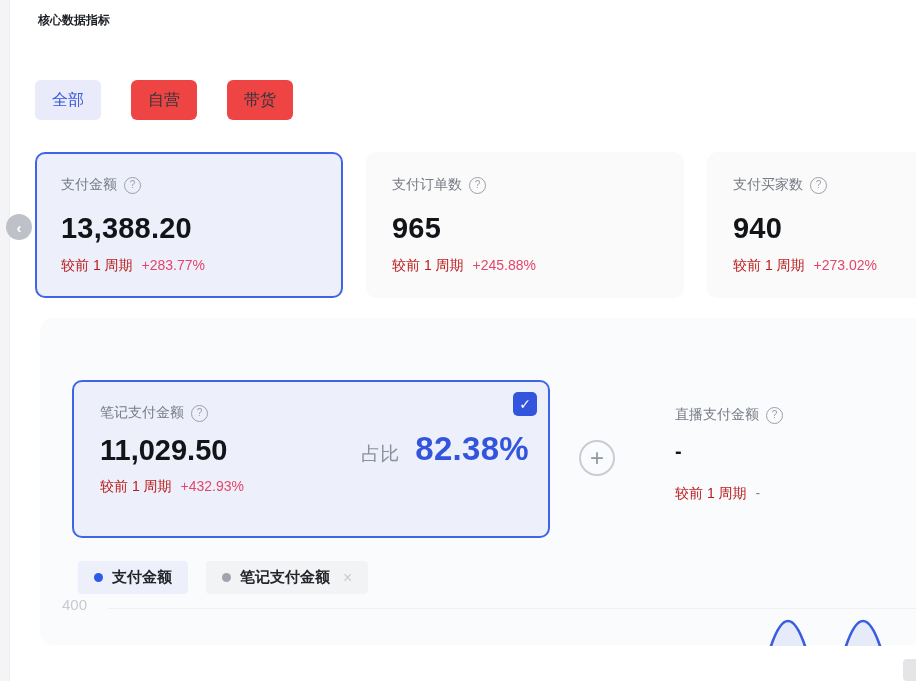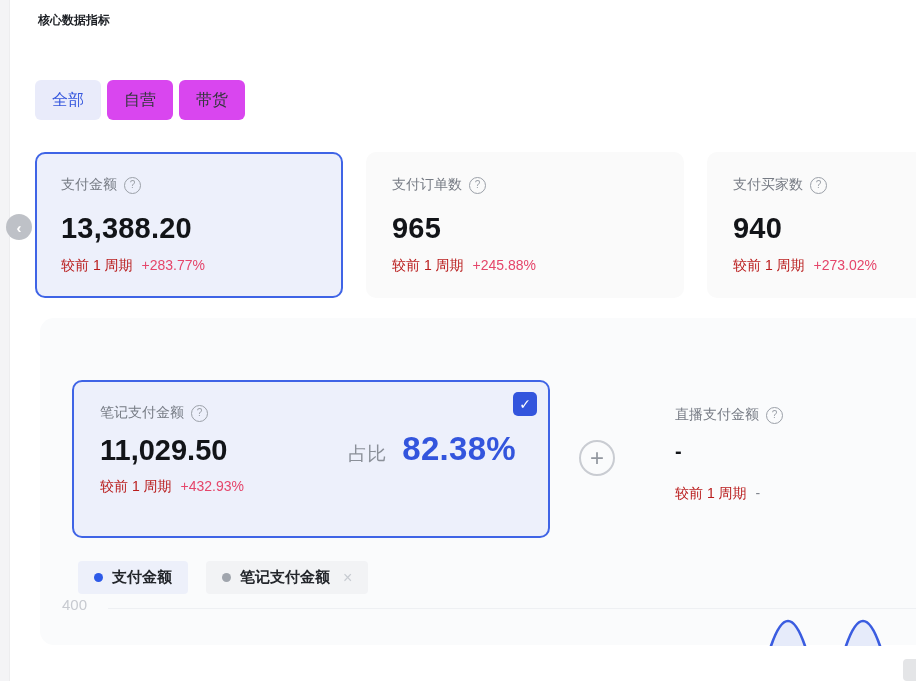--- a/index.html
+++ b/index.html
@@ -8,23 +8,23 @@
     background:#ffffff;
     font-family:"Liberation Sans","DejaVu Sans",sans-serif;
     color:#1d2025;
     -webkit-font-smoothing:antialiased;
   }
   .left-edge{position:absolute;left:0;top:0;width:9px;height:681px;background:#f4f4f6;border-right:1px solid #ededef;}
 
   .page-title{position:absolute;left:38px;top:12px;font-size:12px;font-weight:600;color:#1d2025;}
 
   
-  .tabs{position:absolute;left:35px;top:80px;display:flex;gap:6px;}
+  .tabs{position:absolute;left:35px;top:80px;display:flex;gap:30px;}
   .tab{height:40px;padding:0 17px;border-radius:6px;display:flex;align-items:center;
-       font-size:16px;color:#33363c;background:#d946ef;cursor:pointer;}
+       font-size:16px;color:#33363c;background:#ef4444;cursor:pointer;}
   .tab.active{background:#e9ebfa;color:#3355dd;}
 
   
   .metric-card{position:absolute;top:152px;height:146px;border-radius:10px;background:#fafafa;
        box-sizing:border-box;padding:22px 0 0 24px;border:2px solid transparent;}
   .metric-card.selected{background:#edf0fb;border-color:#3f64e6;}
   .mc-1{left:35px;width:308px;}
   .mc-2{left:366px;width:318px;}
   .mc-3{left:707px;width:300px;}
   .card-label{display:flex;align-items:center;gap:7px;font-size:14px;color:#767b84;}
@@ -43,21 +43,21 @@
 
   
   .section{position:absolute;left:40px;top:318px;width:890px;height:327px;
         background:#fafbfc;border-radius:14px;}
 
   .note-card{position:absolute;left:72px;top:380px;width:478px;height:158px;border-radius:10px;
         background:#edf0fb;border:2px solid #3f64e6;box-sizing:border-box;padding:22px 0 0 26px;}
   .checkbox{position:absolute;top:10px;right:11px;width:24px;height:24px;border-radius:5px;
         background:#3355dd;display:flex;align-items:center;justify-content:center;
         color:#ffffff;font-size:14px;font-weight:700;cursor:pointer;}
-  .note-value-row{display:flex;align-items:baseline;margin-top:8px;padding-right:32px;}
+  .note-value-row{display:flex;align-items:baseline;margin-top:8px;padding-right:19px;}
   .note-value{font-size:29px;font-weight:700;color:#121418;}
   .share-label{margin-left:auto;font-size:19px;color:#8b9099;}
   .share-value{font-size:33px;font-weight:700;color:#3355dd;margin-left:16px;letter-spacing:.3px;}
   .note-sub{margin-top:10px;font-size:14px;display:flex;gap:9px;align-items:baseline;}
 
   .add-btn{position:absolute;left:579px;top:440px;width:36px;height:36px;border-radius:50%;
         border:2px solid #c9ccd2;box-sizing:border-box;display:flex;align-items:center;justify-content:center;
         color:#92979f;font-size:24px;font-weight:300;line-height:1;cursor:pointer;background:transparent;}
 
   .live-card{position:absolute;left:655px;top:380px;width:260px;height:158px;

